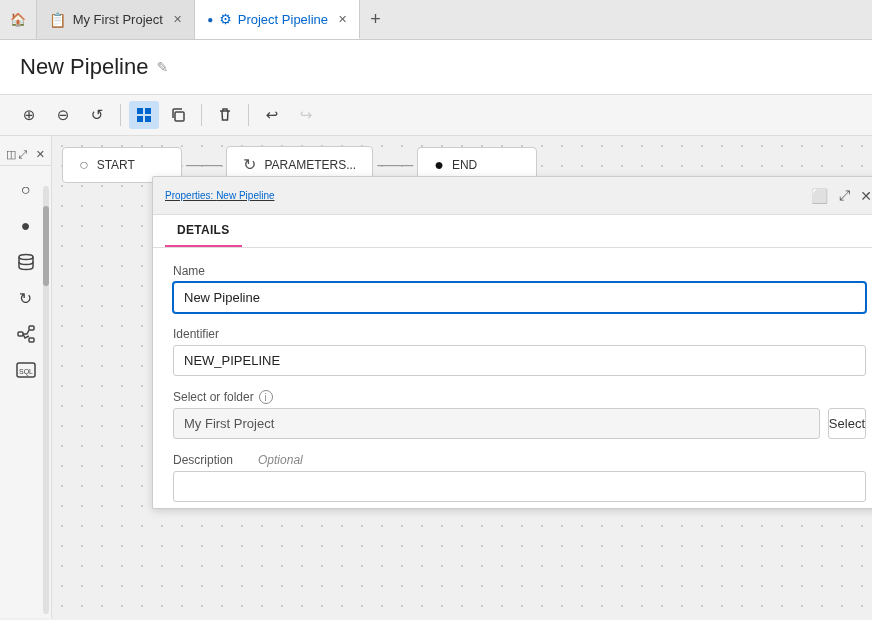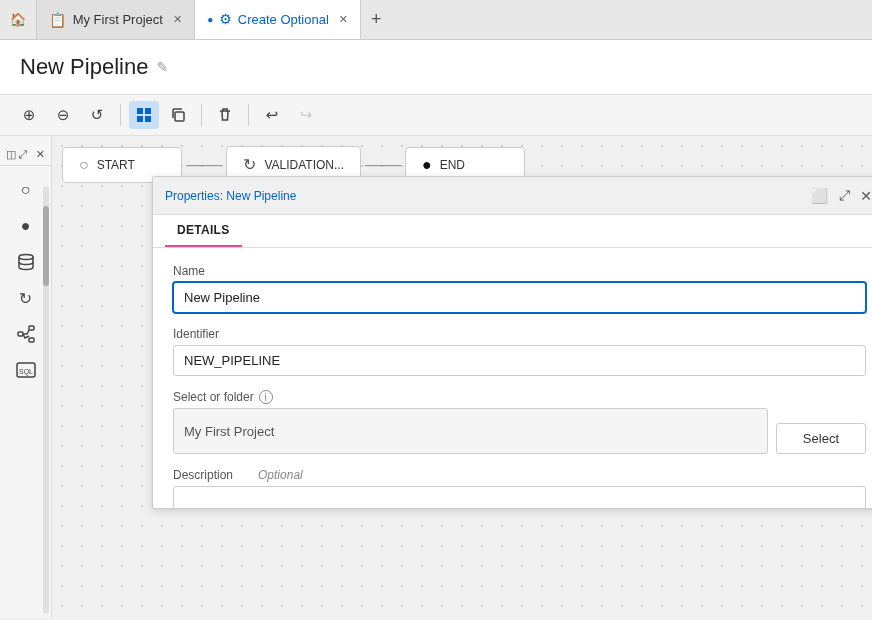--- a/index.html
+++ b/index.html
@@ -215,22 +215,23 @@
     }
     .properties-header {
       background: #f0f0f0;
       padding: 8px 12px;
       display: flex;
       align-items: center;
       justify-content: space-between;
       border-bottom: 1px solid #ddd;
     }
     .properties-title {
-      font-size: 12px;
+      font-size: 10px;
       color: #333;
+      text-decoration: underline;
     }
     .properties-title span { color: #0066cc; font-weight: 500; }
     .properties-actions {
       display: flex;
       gap: 6px;
     }
     .prop-action-btn {
       background: none;
       border: none;
       cursor: pointer;
@@ -302,29 +303,28 @@
     }
 
     .project-folder-row {
       display: flex;
       gap: 8px;
     }
     .project-folder-row .form-input {
       flex: 1;
     }
     .select-btn {
-      padding: 7px 26px;
+      padding: 7px 0;
       background: white;
       border: 1px solid #ccc;
       border-radius: 3px;
       font-size: 13px;
       color: #333;
       cursor: pointer;
       white-space: nowrap;
-      margin-top: 15px;
     }
 
     
     .info-icon {
       width: 14px;
       height: 14px;
       border: 1px solid #888;
       border-radius: 50%;
       display: inline-flex;
       align-items: center;
@@ -342,21 +342,21 @@
     <span>🏠</span>
   </div>
   <div class="tab">
     <span class="tab-icon">📋</span>
     <span>My First Project</span>
     <span class="tab-close">✕</span>
   </div>
   <div class="tab active">
     <span style="color:#1565c0;font-size:10px;">●</span>
     <span class="tab-icon">⚙</span>
-    <span>Create Optional</span>
+    <span>Project Pipeline</span>
     <span class="tab-close">✕</span>
   </div>
   <div class="tab-add">
     <span>+</span>
   </div>
 </div>
 
 <div class="page-title-area">
   <span class="page-title">New Pipeline</span>
   <span class="edit-icon">✎</span>
@@ -432,21 +432,21 @@
   <div class="canvas-area">
 
     <div class="pipeline-nodes">
       <div class="pipeline-node start-node">
         <span class="node-icon">○</span>
         <span>START</span>
       </div>
       <span class="node-connector">——</span>
       <div class="pipeline-node integration-node">
         <span class="node-icon">↻</span>
-        <span>VALIDATION...</span>
+        <span>PARAMETERS...</span>
       </div>
       <span class="node-connector">——</span>
       <div class="pipeline-node end-node">
         <span class="node-icon">●</span>
         <span>END</span>
       </div>
     </div>
 
     <div class="properties-panel">
       <div class="properties-header">

